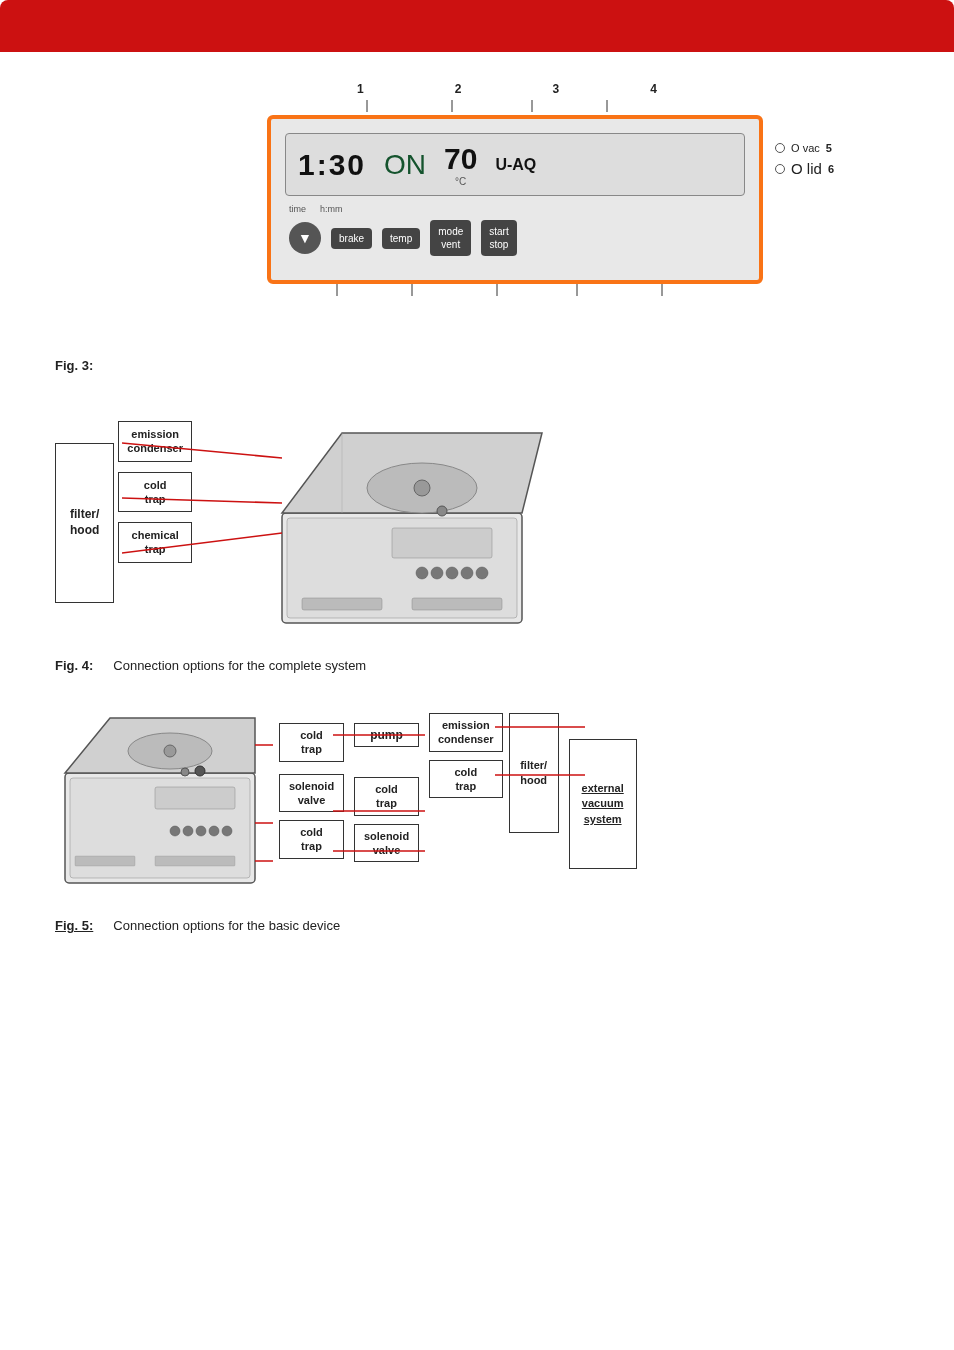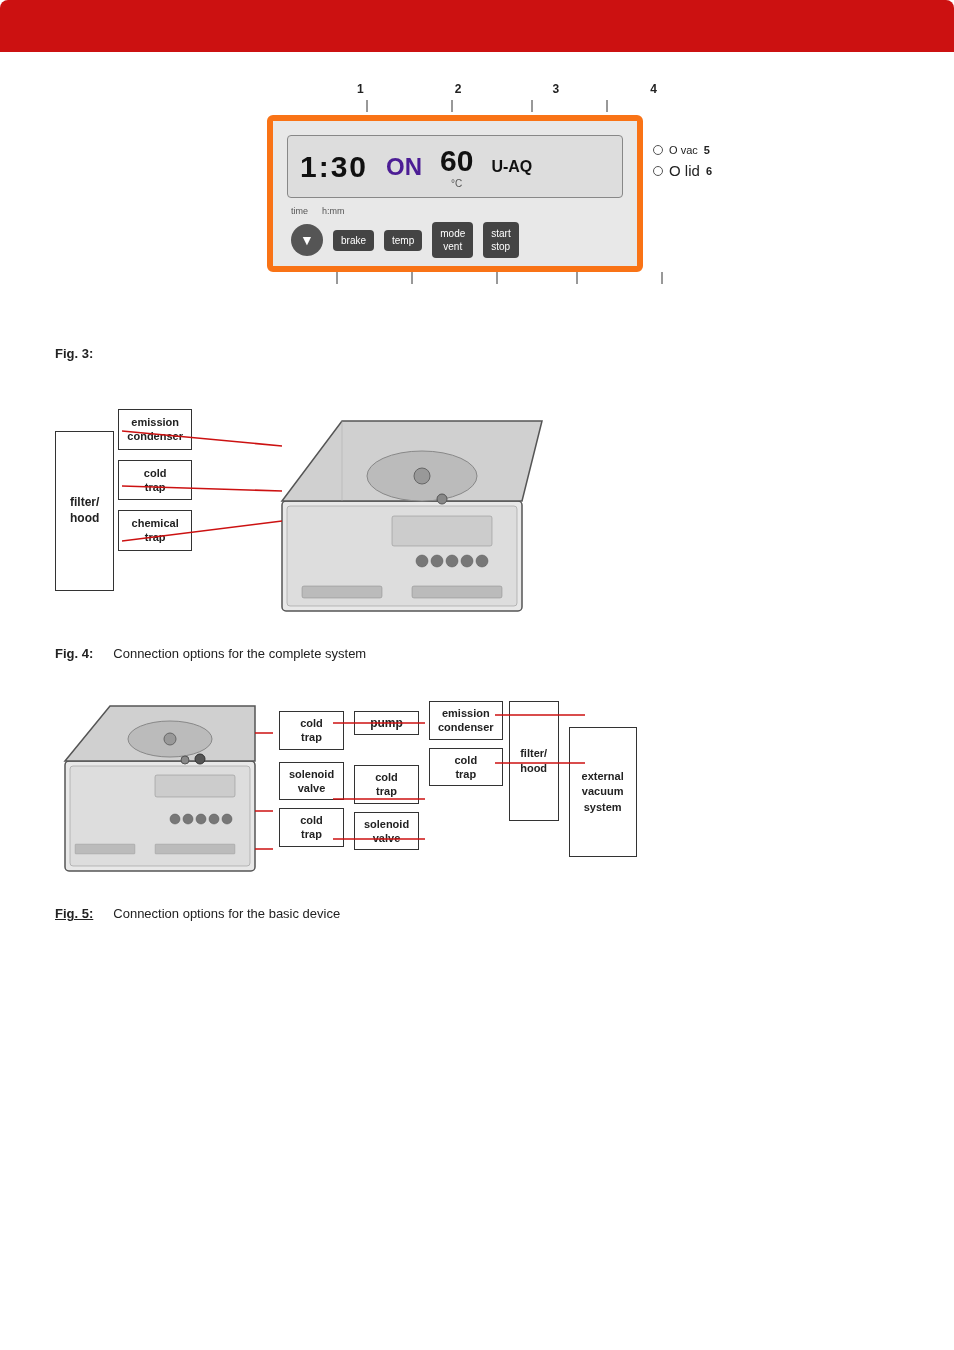--- a/index.html
+++ b/index.html
@@ -35,25 +35,25 @@
     }
 
     .display-panel {
       position: relative;
       width: 420px;
       margin: 0 auto;
     }
 
     .device-display {
       background: #e8e8e8;
-      border: 6px solid #f97316;
+      border: 4px solid #f97316;
       border-radius: 6px;
-      padding: 14px 14px 8px 14px;
+      padding: 14px 14px 24px 14px;
       position: relative;
-      width: 376px;
+      width: 496px;
     }
 
     .display-screen {
       background: #ddd;
       border: 1px solid #888;
       border-radius: 4px;
       padding: 8px 12px;
       display: flex;
       align-items: center;
       gap: 18px;
@@ -62,23 +62,23 @@
     }
 
     .time-display {
       font-size: 30px;
       font-weight: bold;
       letter-spacing: 2px;
       color: #111;
     }
 
     .on-display {
-      font-size: 24px;
-      font-weight: bold;
-      color: #4c1d95;
+      font-size: 28px;
+      font-weight: normal;
+      color: #14532d;
     }
 
     .temp-display {
       font-size: 30px;
       font-weight: bold;
       color: #111;
     }
 
     .mode-display {
       font-size: 16px;
@@ -147,20 +147,21 @@
       text-align: center;
       min-width: 36px;
     }
 
     .btn-start-stop {
       background: #444;
       color: #fff;
       border-radius: 4px;
       padding: 5px 8px;
       font-size: 10px;
+      text-align: center;
       line-height: 1.3;
     }
 
     
     .fig4-section {
       margin: 30px 0 20px 0;
     }
 
     .label-box {
       border: 1.5px solid #333;
@@ -228,21 +229,21 @@
       <div class="device-display">
 
         <div class="display-screen">
           <div>
             <div class="time-display">1:30</div>
           </div>
           <div>
             <div class="on-display">ON</div>
           </div>
           <div>
-            <div class="temp-display">60</div>
+            <div class="temp-display">70</div>
             <div style="font-size:10px; color:#555; text-align:center;">°C</div>
           </div>
           <div>
             <div class="mode-display">U-AQ</div>
           </div>
 
           <div class="vac-indicators">
             <div class="indicator-row">
               <div class="indicator-circle"></div>
               <span style="font-size:11px;">O vac</span>
@@ -421,21 +422,21 @@
           <div class="label-sm" style="font-size:11px; line-height:1.3; font-weight:bold;">emission<br>condenser</div>
           <div class="label-sm" style="font-size:11px; line-height:1.3; font-weight:bold;">cold<br>trap</div>
         </div>
 
         <div style="border:1.5px solid #333; padding:6px; display:flex; align-items:center; justify-content:center; margin-left:6px; height:120px; margin-top:10px;">
           <div style="font-size:11px; font-weight:bold; text-align:center; line-height:1.4; min-width:36px;">filter/<br>hood</div>
         </div>
       </div>
 
       <div style="display:flex; align-items:stretch; margin-left:10px;">
-        <div style="border:1.5px solid #333; padding:8px; display:flex; align-items:center; justify-content:center; height:130px; margin-top:36px;">
+        <div style="border:1.5px solid #333; padding:8px; display:flex; align-items:center; justify-content:center; height:130px; margin-top:36px;text-decoration:underline;">
           <div style="font-size:11px; font-weight:bold; text-align:center; line-height:1.4; min-width:50px;">external<br>vacuum<br>system</div>
         </div>
       </div>
 
       <svg style="position:absolute; top:0; left:210px; width:700px; height:210px; pointer-events:none;">
 
         <line x1="68" y1="32" x2="160" y2="32" stroke="#cc1111" stroke-width="1.5"></line>
 
         <line x1="68" y1="108" x2="160" y2="108" stroke="#cc1111" stroke-width="1.5"></line>
 

